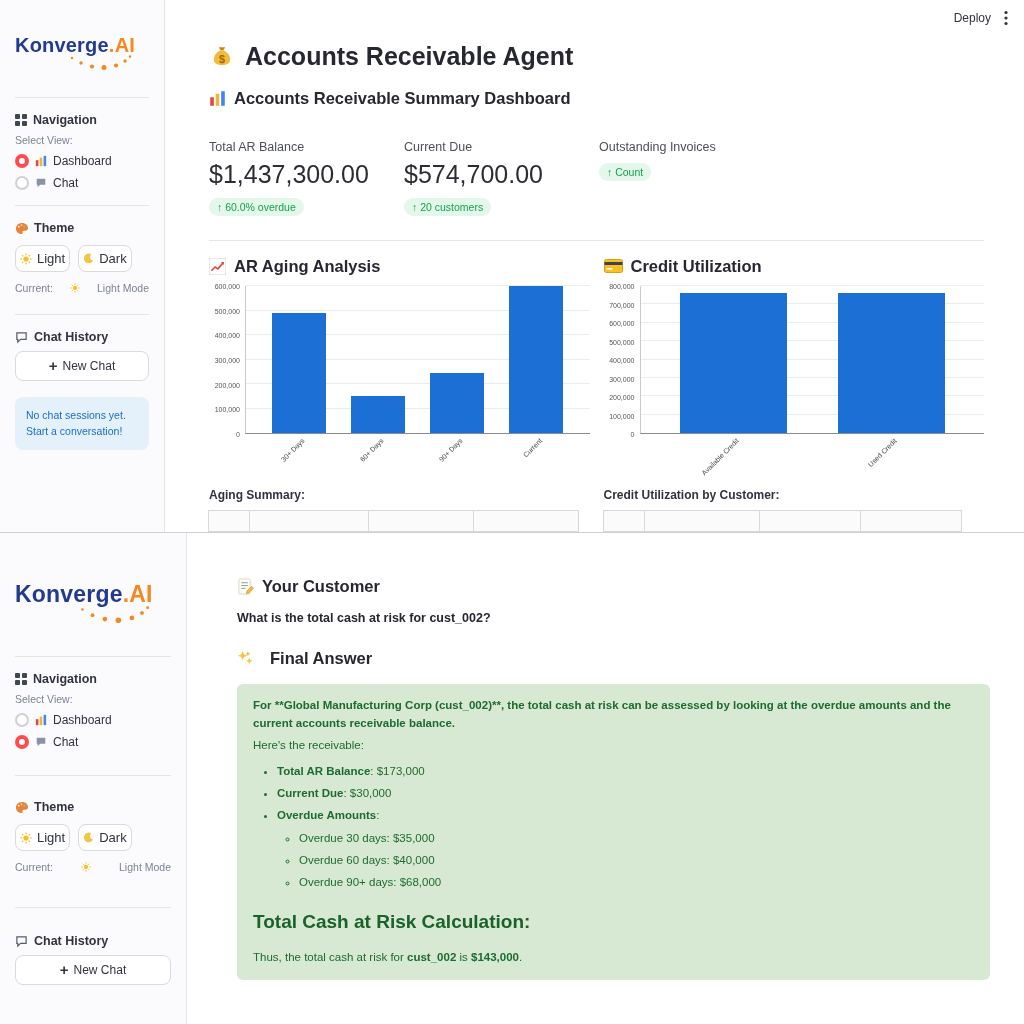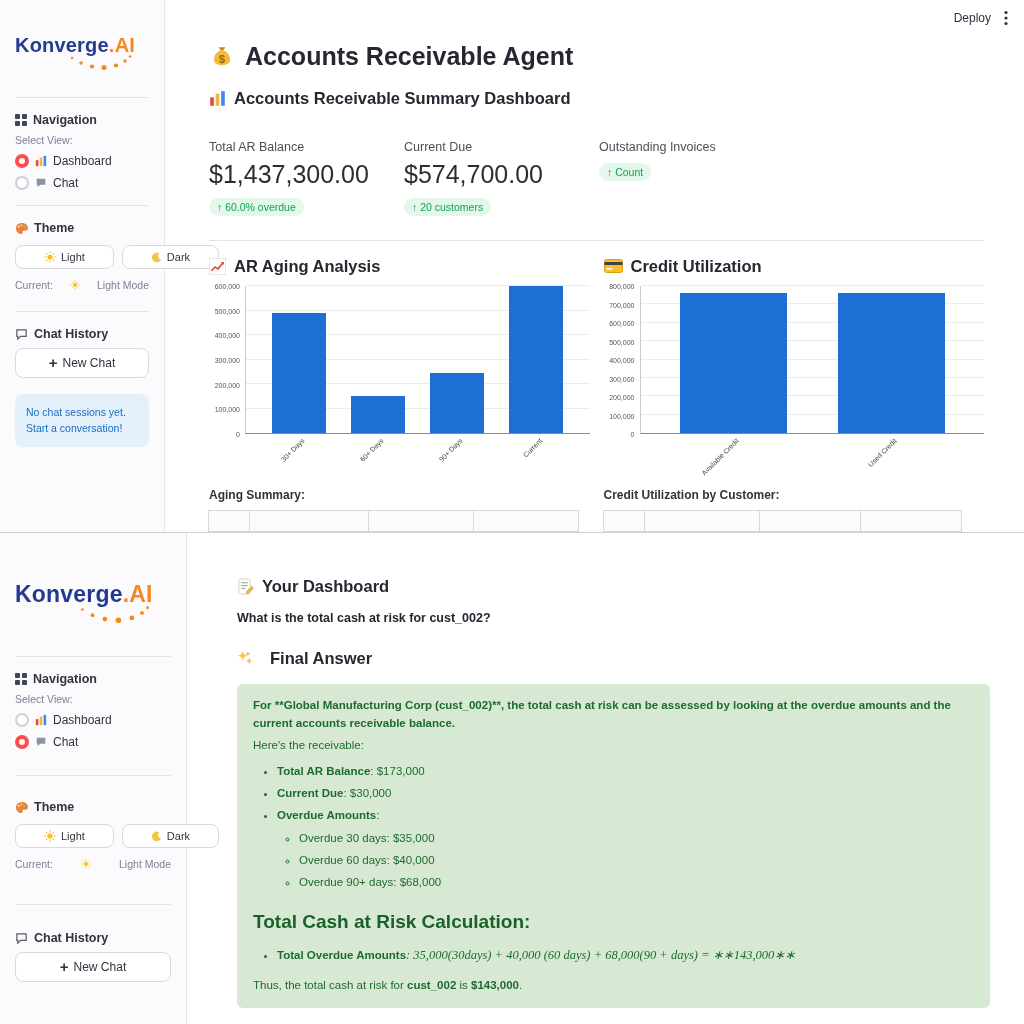--- a/index.html
+++ b/index.html
@@ -22,21 +22,21 @@
   .logo-word { color:#233a8f; }
   .logo-orange { color:#f5881f; }
   .logo-dots { position:absolute; right:2px; top:100%; margin-top:-3px; }
   .divider { height:1px; background:#e3e3e8; margin:15px 0; }
   .side-h { display:flex; align-items:center; gap:6px; font-size:12.5px; font-weight:bold; margin-bottom:7px; }
   .caption { font-size:10.5px; color:#7c8294; }
   .radio-row { display:flex; align-items:center; gap:6px; margin:8px 0; font-size:12px; cursor:pointer; }
   .radio { width:14px; height:14px; border-radius:50%; background:#fff; border:2px solid #cfcfd6; flex:none; }
   .radio.checked { border:4.5px solid #ff4b4b; }
   .btn { display:inline-flex; align-items:center; justify-content:center; gap:5px; background:#fff;
-         border:1px solid #d9d9e0; border-radius:8px; padding:5px 28px; font-size:11px;
+         border:1px solid #d9d9e0; border-radius:8px; padding:5px 4px; font-size:13px;
          color:#31333f; cursor:pointer; white-space:nowrap; font-family:inherit; }
   .btn-row { display:flex; gap:8px; margin:10px 0; }
   .btn-full { width:100%; padding:7px 0; font-size:12px; }
   .plus { font-weight:bold; font-size:15px; line-height:10px; }
   .current-mode { display:flex; align-items:center; gap:4px; margin-top:4px;justify-content:space-between; }
   .info-box { background:#e4f1fb; color:#1a6dc2; border-radius:8px; padding:10px 11px;
               font-size:10.5px; line-height:1.55; margin-top:16px; }
 
   
   .main1 { position:absolute; left:165px; right:0; top:0; bottom:0; padding:0 40px 0 44px; }
@@ -477,21 +477,21 @@
 
   <div class="main2">
     <div class="section-title q-title">
       <svg class="icon" width="17" height="17" viewBox="0 0 18 18">
           <rect x="2" y="1" width="12" height="16" rx="1.5" fill="#fffdf5" stroke="#d8d4c6"></rect>
           <line x1="4.5" y1="5" x2="11.5" y2="5" stroke="#9aa0a8" stroke-width="1.1"></line>
           <line x1="4.5" y1="8" x2="11.5" y2="8" stroke="#9aa0a8" stroke-width="1.1"></line>
           <line x1="4.5" y1="11" x2="9" y2="11" stroke="#9aa0a8" stroke-width="1.1"></line>
           <path d="M10.5 13.8l5-5 2 2-5 5-2.6.6z" fill="#f6b940" stroke="#c98a12" stroke-width="0.6"></path>
         </svg>
-      <span>Your Dashboard</span>
+      <span>Your Customer</span>
     </div>
     <div class="q-text">What is the total cash at risk for cust_002?</div>
 
     <div class="section-title a-title">
       <svg class="icon" width="17" height="17" viewBox="0 0 18 18">
           <path d="M6 1l1.4 3.6L11 6 7.4 7.4 6 11 4.6 7.4 1 6l3.6-1.4z" fill="#f6c344"></path>
           <path d="M13 8l1 2.5 2.5 1-2.5 1-1 2.5-1-2.5-2.5-1 2.5-1z" fill="#f6c344"></path>
           <path d="M11.5 1.5l.7 1.8 1.8.7-1.8.7-.7 1.8-.7-1.8-1.8-.7 1.8-.7z" fill="#f0b429"></path>
         </svg>
       <span>Final Answer</span>
@@ -507,22 +507,19 @@
         <li><b>Current Due</b><span>: $30,000</span></li>
         <li><b>Overdue Amounts</b><span>:</span>
           <ul class="sub">
             <li>Overdue 30 days: $35,000</li>
             <li>Overdue 60 days: $40,000</li>
             <li>Overdue 90+ days: $68,000</li>
           </ul>
         </li>
       </ul>
       <div class="calc-heading">Total Cash at Risk Calculation:</div>
-      <ul>
-        <li><b>Total Overdue Amounts</b><span class="math">: 35,000(30days) + 40,000 (60 days) + 68,000(90 + days) = ∗∗143,000∗∗</span></li>
-      </ul>
       <div class="conclusion">
         <span>Thus, the total cash at risk for </span><b>cust_002</b><span> is </span><b>$143,000</b><span>.</span>
       </div>
     </div>
 
   </div>
 </div>
 
 </body></html>

